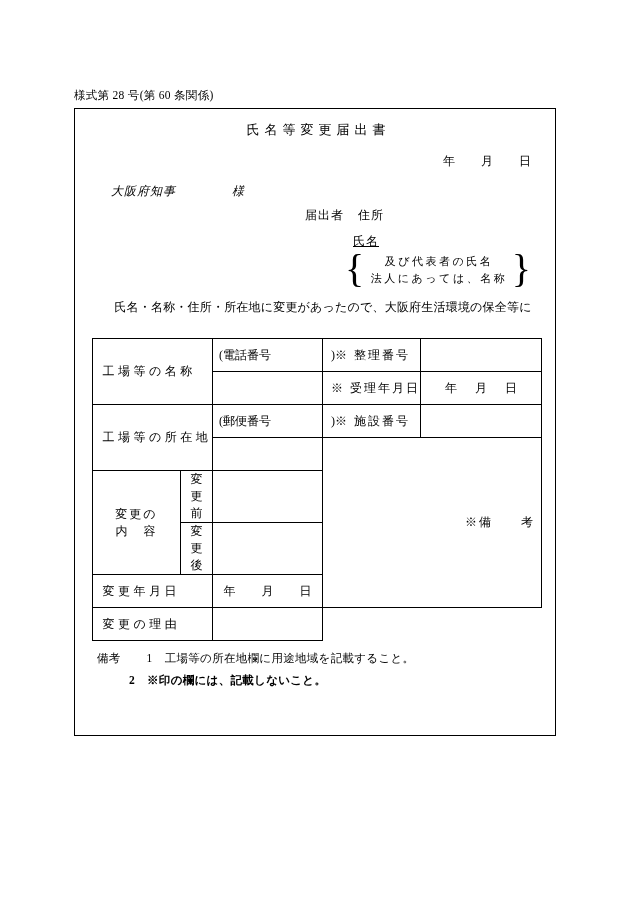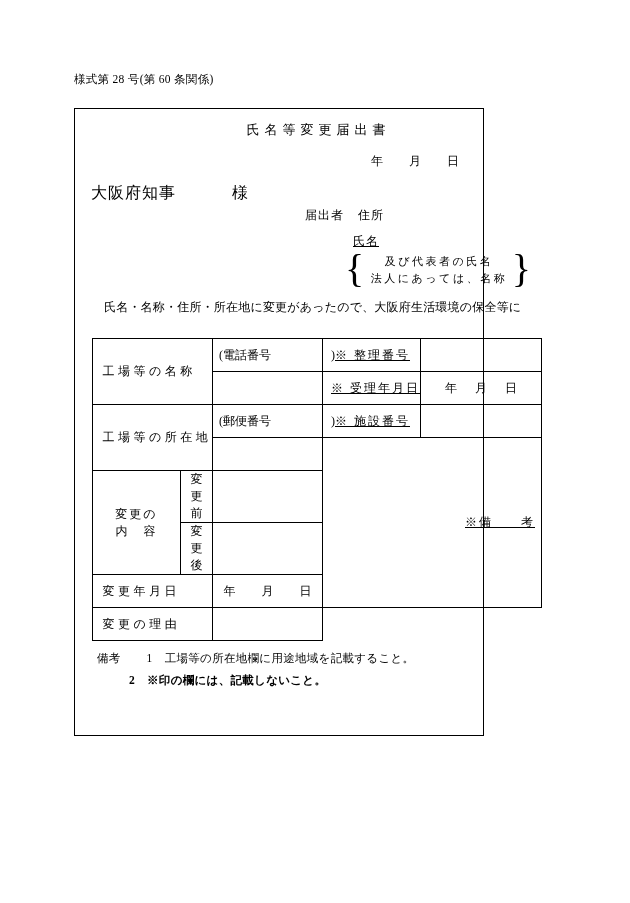--- a/index.html
+++ b/index.html
@@ -19,31 +19,31 @@
   .page {
     position: absolute;
     top: 0; left: 0;
     width: 630px;
     height: 903px;
   }
 
   .form-no {
     position: absolute;
     left: 74px;
-    top: 72px;
+    top: 88px;
     font-size: 11.5px;
     letter-spacing: 0.3px;
     white-space: nowrap;
   }
 
   .outer-box {
     position: absolute;
     left: 74px;
     top: 108px;
-    width: 410px;
+    width: 482px;
     height: 628px;
     border: 1px solid #000;
     box-sizing: border-box;
   }
 
   .doc-title {
     position: absolute;
     left: 0;
     top: 12px;
     width: 482px;
@@ -57,25 +57,26 @@
     position: absolute;
     right: 24px;
     top: 44px;
     font-size: 12px;
     white-space: nowrap;
   }
   .date-line .sp { display: inline-block; width: 26px; }
 
   .addressee {
     position: absolute;
-    left: 16px;
+    left: 36px;
     top: 74px;
-    font-size: 16px;
+    font-size: 12px;
     letter-spacing: 1px;
     white-space: nowrap;
+    font-style: italic;
   }
   .addressee .sama { display: inline-block; margin-left: 56px; letter-spacing: 0; }
 
   .submitter {
     position: absolute;
     left: 230px;
     top: 98px;
     font-size: 12px;
     white-space: nowrap;
     letter-spacing: 1px;
@@ -120,20 +121,21 @@
   }
 
   .paragraph {
     position: absolute;
     left: 17px;
     top: 188px;
     width: 450px;
     font-size: 12px;
     line-height: 20px;
     letter-spacing: 0.2px;
+    text-align: center;
   }
   .paragraph .l1 { display: block; text-indent: 12px; }
   .paragraph .l2 { display: block; }
 
   
   .tbl {
     position: absolute;
     left: 17px;
     top: 229px;
     width: 449px;
@@ -152,21 +154,20 @@
     letter-spacing: 3.5px;
     text-indent: 3.5px;
     text-align: left;
     white-space: nowrap;
   }
   .lbl-sp2 {
     letter-spacing: 2px;
     text-indent: 2px;
     text-align: center;
     white-space: nowrap;
-    text-decoration: underline;
   }
   .center { text-align: center; }
   .nowrap { white-space: nowrap; }
   .date-cells { text-align: center; letter-spacing: 0; }
   .date-cells .s { display: inline-block; width: 26px; }
   .ymd-small .s { display: inline-block; width: 18px; }
 
   .footnotes {
     position: absolute;
     left: 22px;

